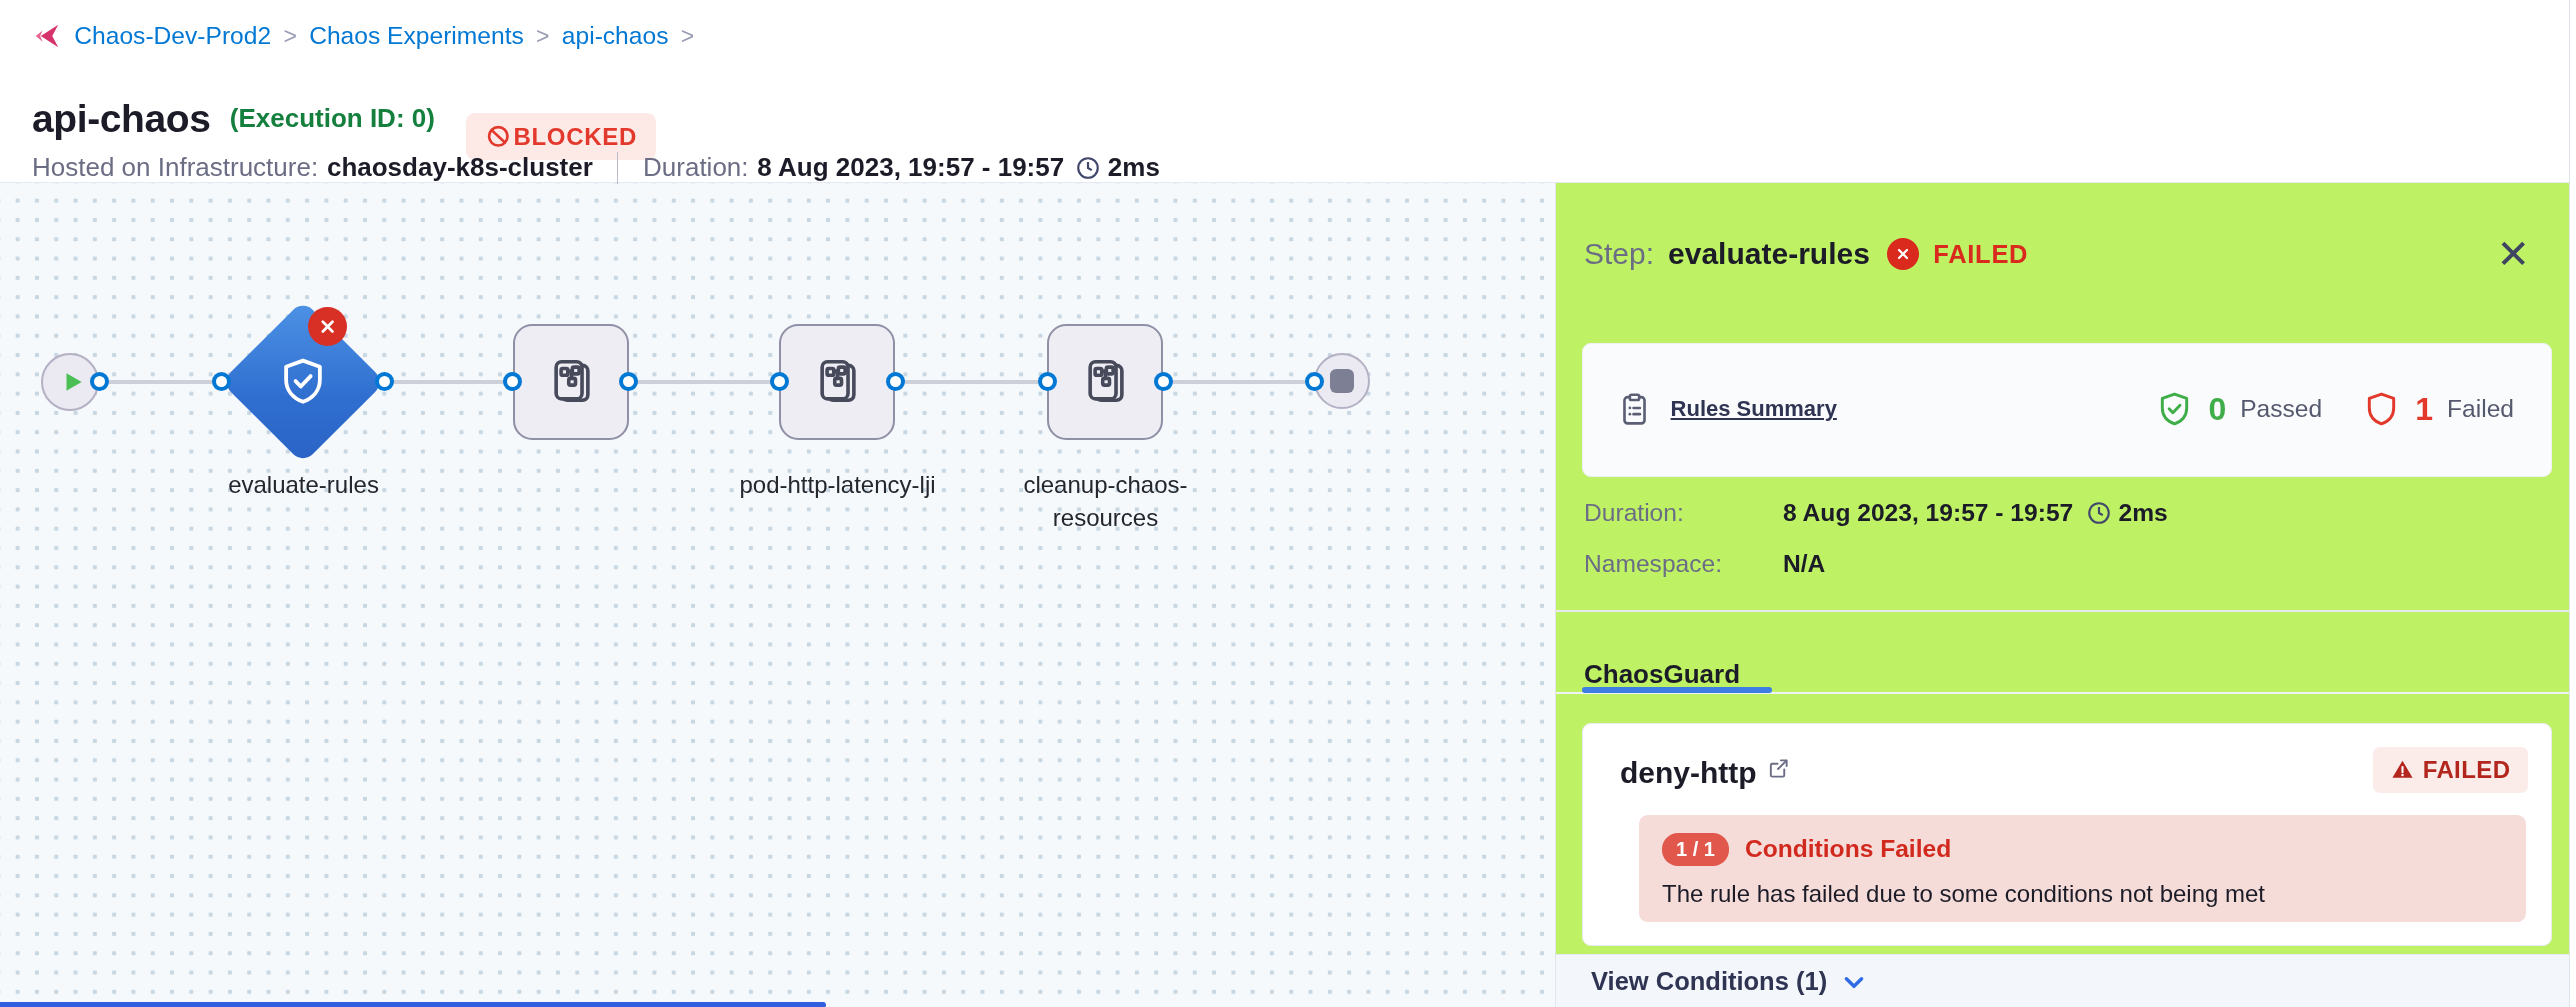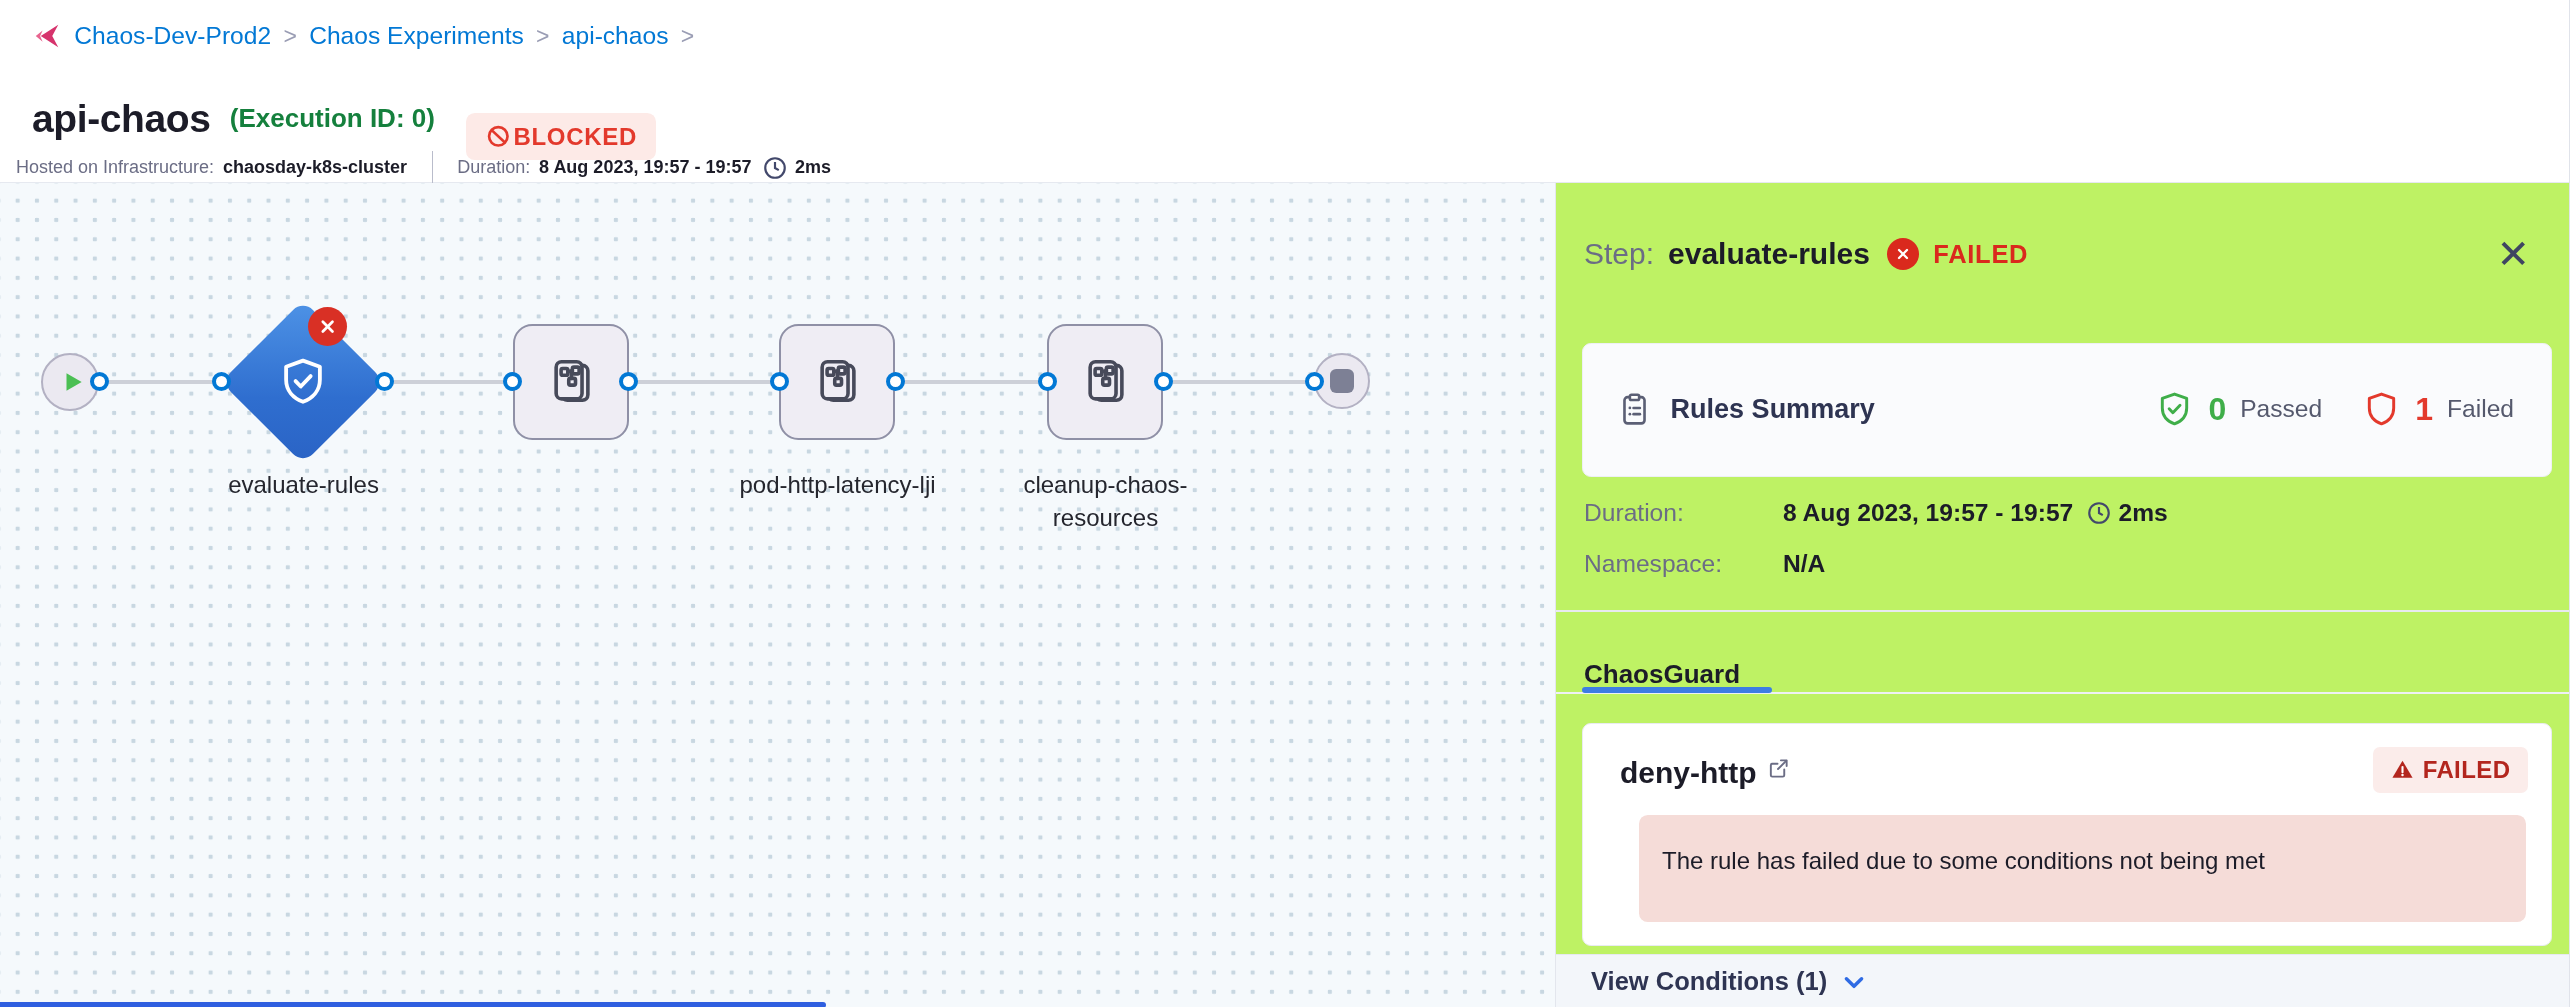--- a/index.html
+++ b/index.html
@@ -9,21 +9,21 @@
 
   
   .hdr { position:absolute; left:0; top:0; width:2576px; height:183px; background:#ffffff; border-bottom:1.8px solid #e6e9f0; z-index:5; }
   .bc-row { position:absolute; left:32px; top:21px; display:flex; align-items:center; gap:12.3px; font-size:24.6px; }
   .bc-link { color:#0278d5; cursor:pointer; }
   .bc-sep { color:#9a9db4; font-size:23px; }
   .title-row { position:absolute; left:32px; top:77px; display:flex; align-items:center; gap:19.3px; }
   .page-title { font-size:39px; font-weight:bold; color:#1c1c28; letter-spacing:-0.4px; }
   .exec-id { font-size:26px; color:#15803d;font-weight:bold; }
   .blocked-badge { display:inline-flex; align-items:center; gap:3px; background:#fdeae7; color:#e3392c; font-weight:bold; font-size:24px; letter-spacing:0.7px; padding:9.7px 19.3px; border-radius:8.8px; margin-left:12.3px;margin-top:36px; }
-  .meta-row { position:absolute; left:16px; top:151px; display:flex; align-items:center; font-size:18px; color:#6b6d85; }
+  .meta-row { position:absolute; left:32px; top:151px; display:flex; align-items:center; font-size:26px; color:#6b6d85; }
   .meta-strong { color:#1c1c28; font-weight:bold; margin-left:8.8px; }
   .meta-div { display:inline-block; width:0; height:32px; border-left:1.8px solid #b9bccb; margin:0 24.6px; }
   .clock-ic { margin:0 5.3px 0 10.5px; position:relative; top:3.5px; }
 
   
   .res-card { position:absolute; left:2232px; top:22px; width:304px; height:155px; background:#faeeeb; border-radius:8.8px; overflow:hidden; z-index:6; }
   .res-title { position:absolute; left:39px; top:26px; font-size:26px; font-weight:bold; color:#3f4561; }
   .res-info { position:absolute; right:19.3px; top:16px; }
   .res-value { position:absolute; left:40px; top:95px; font-size:40px; font-weight:bold; color:#e8392e; letter-spacing:4.4px; }
   .res-art { position:absolute; right:-10.5px; bottom:-23px; }
@@ -54,21 +54,21 @@
   .panel { position:absolute; left:1555px; top:183px; width:1014px; height:825px; background:#bef264; border-left:1.8px solid #e3e6ed; z-index:5; overflow:hidden; }
   .step-hdr { position:absolute; left:28px; top:54px; display:flex; align-items:center; gap:14px; }
   .step-label { font-size:30px; color:#6b6d85; }
   .step-name { font-size:30px; font-weight:bold; color:#1c1c28; }
   .err-dot { width:32px; height:32px; border-radius:50%; background:#da291d; display:flex; align-items:center; justify-content:center; margin-left:3.5px; }
   .step-status { font-size:25.5px; font-weight:bold; color:#da291d; letter-spacing:0.7px; }
   .panel-close { position:absolute; right:39px; top:51px; font-size:40px; color:#3f4561; line-height:40px; cursor:pointer; }
 
   .rules-card { position:absolute; left:26px; top:160px; width:970px; height:134px; background:#fafbfd; border:1.8px solid #eef0f5; border-radius:8.8px; }
   .rules-left { position:absolute; left:33px; top:0; height:130px; display:flex; align-items:center; gap:17.6px; }
-  .rules-title { font-size:27px; font-weight:bold; color:#2e3452; }
+  .rules-title { font-size:22px; font-weight:bold; color:#2e3452;text-decoration:underline; }
   .rules-right { position:absolute; right:37px; top:0; height:130px; display:flex; align-items:center; gap:14px; }
   .cnt-pass { font-size:32px; font-weight:bold; color:#3fae49; }
   .cnt-fail { font-size:32px; font-weight:bold; color:#e3392c; }
   .cnt-lbl { font-size:24.6px; color:#55596d; margin-right:26px; }
 
   .kv-row { position:absolute; left:28px; display:flex; font-size:24.6px; }
   .kv-label { width:199px; color:#6b6d85; }
   .kv-value { color:#1c1c28; font-weight:bold; display:flex; align-items:center; }
   .divider { position:absolute; left:0; width:1014px; height:1.8px; background:#e8eaf0; }
   .tab-lbl { position:absolute; left:28px; top:476px; font-size:26px; font-weight:bold; color:#1c1c28; cursor:pointer; }
@@ -314,20 +314,24 @@
         <span style="display:flex;">
           <svg width="23" height="23" viewBox="0 0 24 24">
               <path d="M12 2.8 L22.5 20.5 H1.5 Z" fill="#b3261e"></path>
               <line x1="12" y1="9.5" x2="12" y2="14.8" stroke="#ffffff" stroke-width="2.2" stroke-linecap="round"></line>
               <circle cx="12" cy="17.8" r="1.3" fill="#ffffff"></circle>
             </svg>
         </span>
         <span>FAILED</span>
       </div>
       <div class="alert-box">
+        <div class="alert-row1">
+          <span class="ratio-pill">1 / 1</span>
+          <span class="alert-title">Conditions Failed</span>
+        </div>
         <div class="alert-desc">The rule has failed due to some conditions not being met</div>
       </div>
     </div>
 
     <div class="panel-footer">
       <div class="view-cond">
         <span class="view-cond-txt">View Conditions (1)</span>
         <span style="display:flex;">
           <svg width="26" height="26" viewBox="0 0 24 24" fill="none" stroke="#2f6be4" stroke-width="3.2" stroke-linecap="round" stroke-linejoin="round">
               <path d="M5 9 L12 16 L19 9"></path>

